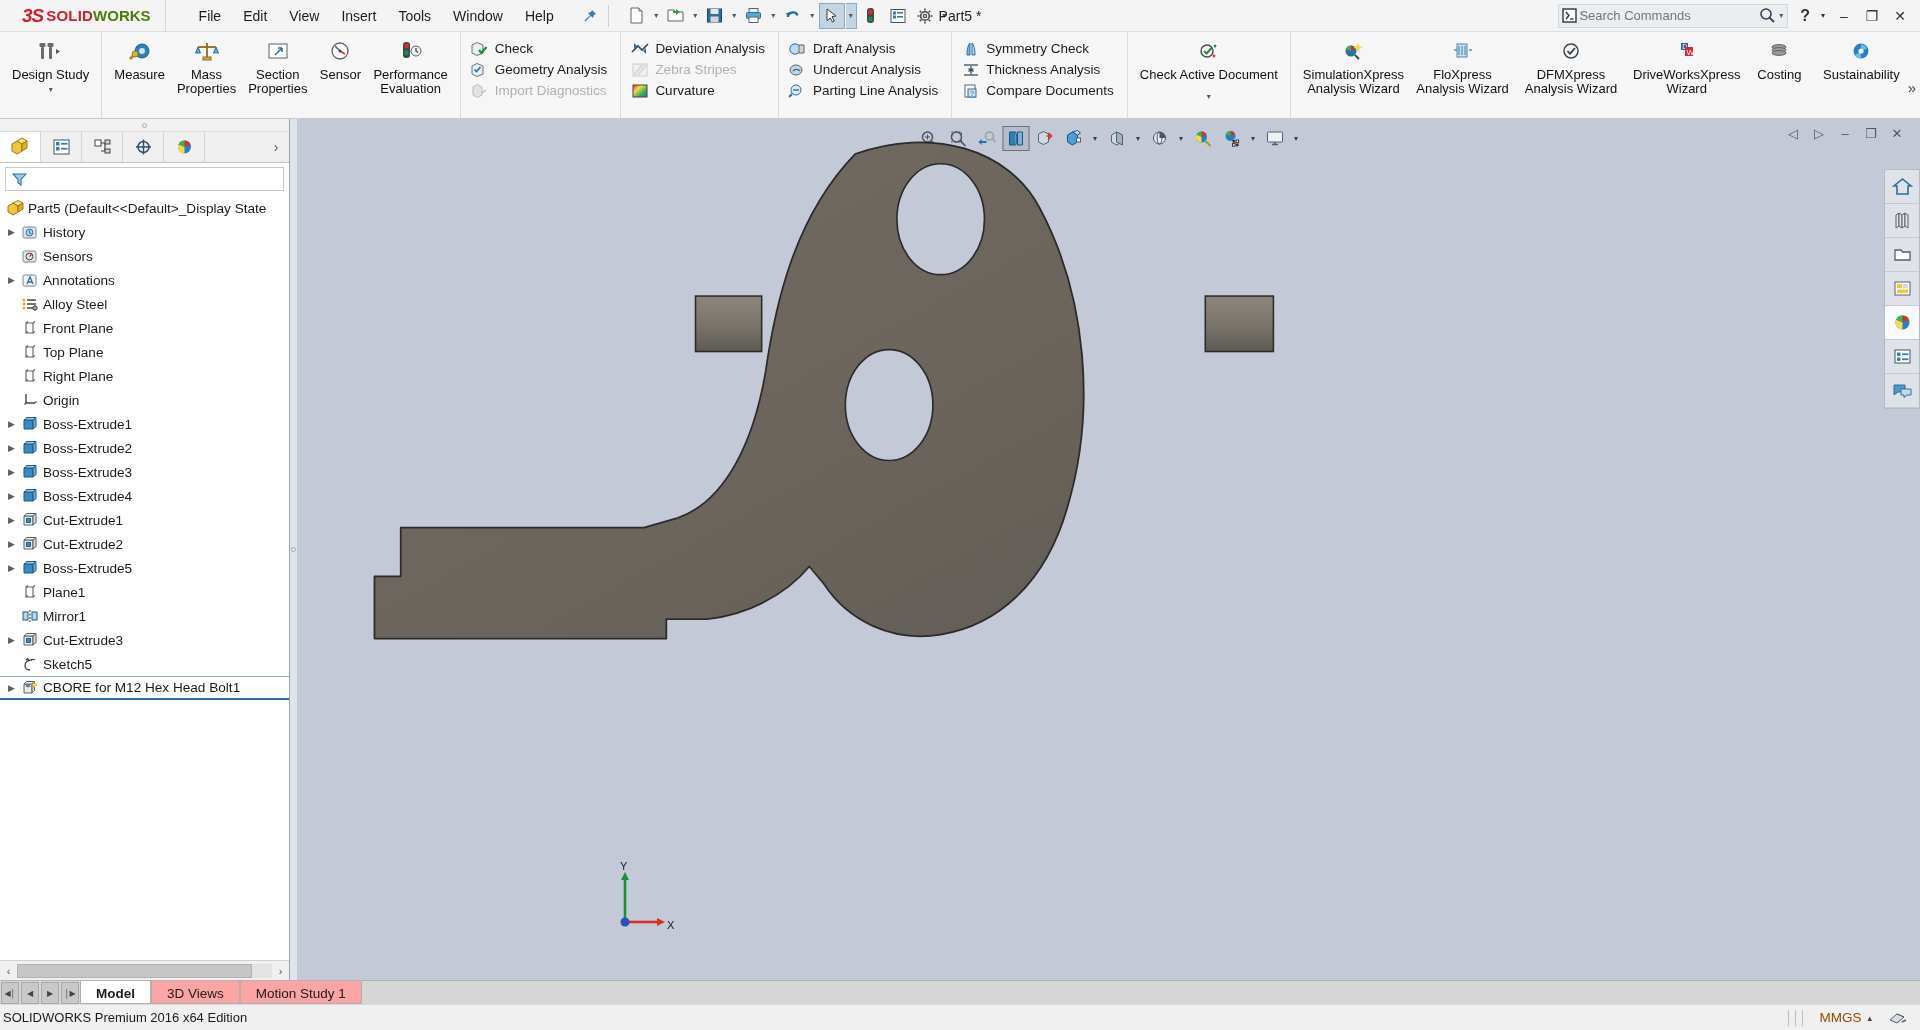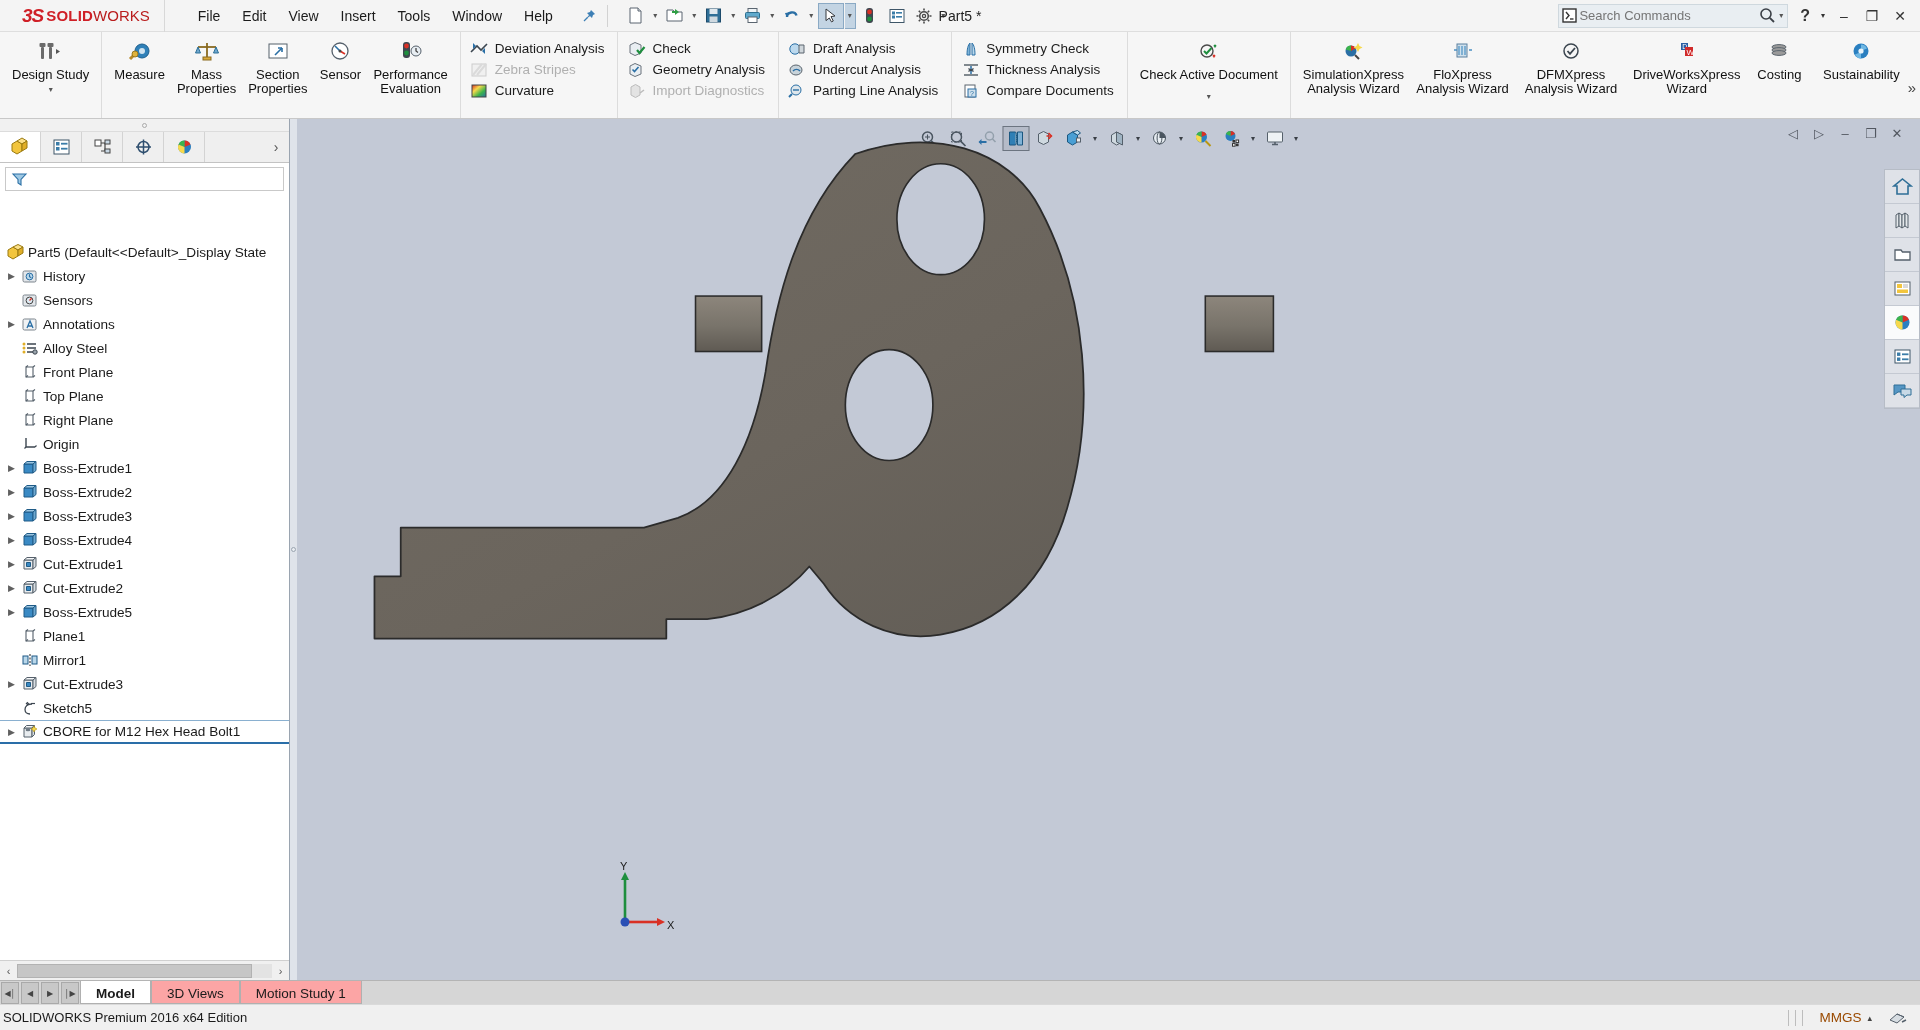--- a/index.html
+++ b/index.html
@@ -14,21 +14,21 @@
   .app { width: 1920px; height: 1030px; position: relative; display: flex; flex-direction: column; }
 
   
   .titlebar {
     height: 32px; background: #f4f4f4; display: flex; align-items: center;
     border-bottom: 1px solid #dedede; position: relative; flex: 0 0 32px;
   }
   .sw-logo { display: flex; align-items: center; padding: 0 14px 0 22px; height: 32px; border-right: 1px solid #d8d8d8; }
   .sw-logo .ds { color: #cf1f26; font-weight: bold; font-size: 19px; font-style: italic; letter-spacing: -1px; }
   .sw-logo .solid { color: #cf1f26; font-weight: bold; font-size: 15px; letter-spacing: .2px; margin-left:3px;}
-  .sw-logo .works { color: #b91c1c; font-weight: normal; font-size: 15px; }
+  .sw-logo .works { color: #4d7c0f; font-weight: bold; font-size: 15px; }
   .menubar { display: flex; align-items: center; margin-left: 22px; }
   .menubar .mi { padding: 5px 11px; font-size: 14px; color: #1b1b1b; cursor: default; }
   .pin-icon { margin-left: 14px; width: 22px; height: 22px; display: flex; align-items: center; justify-content: center; }
   .tb-sep { width: 1px; height: 22px; background: #d2d2d2; margin: 0 7px; }
   .qat { display: flex; align-items: center; margin-left: 8px; gap: 1px; }
   .qat .btn { width: 26px; height: 26px; display: flex; align-items: center; justify-content: center; }
   .qat .arr { width: 11px; height: 26px; display:flex; align-items:center; justify-content:center; color:#555; font-size:8px;}
   .qat .sel { background: #c3d4e3; border: 1px solid #8aa9c4; }
   .doc-title { position: absolute; left: 0; right: 0; text-align: center; font-size: 14px; color: #222; pointer-events: none; }
   .title-right { margin-left: auto; display: flex; align-items: center; padding-right: 6px; }
@@ -76,21 +76,21 @@
 
   
   .leftpanel { width: 290px; background: #fff; display: flex; flex-direction: column; border-right: 1px solid #9aa4b0; position: relative; }
   .grip { height: 13px; background: #f1f1f1; display: flex; align-items: center; justify-content: center; border-bottom: 1px solid #dcdcdc; }
   .grip .dot { width: 5px; height: 5px; border: 1px solid #aaa; border-radius: 50%; }
   .ptabs { height: 31px; background: #efefef; display: flex; align-items: stretch; border-bottom: 1px solid #c3c3c3; }
   .ptab { width: 41px; display: flex; align-items: center; justify-content: center; border-right: 1px solid #d3d3d3; }
   .ptab.active { background: #fff; border-bottom: 1px solid #fff; }
   .ptabs .chev { margin-left: auto; width: 26px; display: flex; align-items: center; justify-content: center; color: #555; font-size: 14px; }
   .filterbar { height: 24px; margin: 4px 5px 2px 5px; border: 1px solid #c9c9c9; background: #fff; display: flex; align-items: center; padding-left: 5px; }
-  .tree { flex: 1; overflow: hidden; padding-top: 3px; font-size: 13.6px; margin-top: 44px; }
+  .tree { flex: 1; overflow: hidden; padding-top: 3px; font-size: 13.6px; }
   .trow { display: flex; align-items: center; height: 24px; padding-left: 4px; white-space: nowrap; }
   .trow .exp { width: 15px; text-align: center; color: #606060; font-size: 9px; flex: 0 0 15px; }
   .trow .ic { width: 22px; display: flex; align-items: center; justify-content: center; flex: 0 0 22px; }
   .trow .tx { margin-left: 2px; }
   .trow.selected { border-top: 1px solid #8ab0d0; border-bottom: 2px solid #2a6ea8; }
   .hscroll { height: 20px; background: #f0f0f0; border-top: 1px solid #d0d0d0; display: flex; align-items: center; }
   .hscroll .ar { width: 17px; text-align: center; color: #555; font-size: 11px; }
   .hscroll .track { flex: 1; height: 14px; background: #e3e3e3; position: relative; }
   .hscroll .thumb { position: absolute; left: 0; top: 0; bottom: 0; width: 235px; background: #c6c6c6; border: 1px solid #b2b2b2; }
   .splitter { width: 7px; background: #dfe3ea; position: relative; display:flex; align-items:center; justify-content:center;}
@@ -335,20 +335,50 @@
         </span>
         <span class="lbl">Performance
 Evaluation</span>
       </div>
     </div>
 
     <div class="rgroup col-list">
       <div class="sm-btn">
         <span class="ic">
           <svg width="18" height="16" viewBox="0 0 18 16">
+              <path d="M2 4l5-2.5L13 4v8l-6 2.5L2 12z" fill="#e9eef2" stroke="#6a737c"></path>
+              <path d="M9 9l2.5 3 5-6" stroke="#1e8e3e" stroke-width="2.2" fill="none"></path>
+            </svg>
+        </span>
+        <span>Check</span>
+      </div>
+      <div class="sm-btn">
+        <span class="ic">
+          <svg width="18" height="16" viewBox="0 0 18 16">
+              <path d="M2 4l5-2.5L13 4v8l-6 2.5L2 12z" fill="#e9eef2" stroke="#6a737c"></path>
+              <path d="M4.5 7.5l2 2 4-4.5" stroke="#2a6fa5" stroke-width="1.6" fill="none"></path>
+            </svg>
+        </span>
+        <span>Geometry Analysis</span>
+      </div>
+      <div class="sm-btn dis">
+        <span class="ic">
+          <svg width="18" height="16" viewBox="0 0 18 16">
+              <path d="M3 4l4.5-2.5L12 4v8l-4.5 2.5L3 12z" fill="#e3e3e3" stroke="#bbb"></path>
+              <path d="M16 7l-4 3" stroke="#bbb" stroke-width="1.5"></path>
+            </svg>
+        </span>
+        <span>Import Diagnostics</span>
+      </div>
+    </div>
+
+    <div class="rgroup col-list">
+      <div class="sm-btn">
+        <span class="ic">
+          <svg width="18" height="16" viewBox="0 0 18 16">
               <path d="M1 11l6-6 4 4 6-6" stroke="#3c4650" stroke-width="1.6" fill="none"></path>
               <path d="M3 2l3 3-3 3z" fill="#2a6fa5"></path>
               <path d="M15 13l-3-3 3-3z" fill="#2a6fa5"></path>
             </svg>
         </span>
         <span>Deviation Analysis</span>
       </div>
       <div class="sm-btn dis">
         <span class="ic">
           <svg width="18" height="16" viewBox="0 0 18 16">
@@ -368,50 +398,20 @@
                   <stop offset="0%" stop-color="#d93025"></stop>
                   <stop offset="33%" stop-color="#f7d94c"></stop>
                   <stop offset="66%" stop-color="#3cb44b"></stop>
                   <stop offset="100%" stop-color="#2a6fa5"></stop>
                 </linearGradient>
               </defs>
               <rect x="2" y="2" width="14" height="12" fill="url(#curv)" stroke="#444"></rect>
             </svg>
         </span>
         <span>Curvature</span>
-      </div>
-    </div>
-
-    <div class="rgroup col-list">
-      <div class="sm-btn">
-        <span class="ic">
-          <svg width="18" height="16" viewBox="0 0 18 16">
-              <path d="M2 4l5-2.5L13 4v8l-6 2.5L2 12z" fill="#e9eef2" stroke="#6a737c"></path>
-              <path d="M9 9l2.5 3 5-6" stroke="#1e8e3e" stroke-width="2.2" fill="none"></path>
-            </svg>
-        </span>
-        <span>Check</span>
-      </div>
-      <div class="sm-btn">
-        <span class="ic">
-          <svg width="18" height="16" viewBox="0 0 18 16">
-              <path d="M2 4l5-2.5L13 4v8l-6 2.5L2 12z" fill="#e9eef2" stroke="#6a737c"></path>
-              <path d="M4.5 7.5l2 2 4-4.5" stroke="#2a6fa5" stroke-width="1.6" fill="none"></path>
-            </svg>
-        </span>
-        <span>Geometry Analysis</span>
-      </div>
-      <div class="sm-btn dis">
-        <span class="ic">
-          <svg width="18" height="16" viewBox="0 0 18 16">
-              <path d="M3 4l4.5-2.5L12 4v8l-4.5 2.5L3 12z" fill="#e3e3e3" stroke="#bbb"></path>
-              <path d="M16 7l-4 3" stroke="#bbb" stroke-width="1.5"></path>
-            </svg>
-        </span>
-        <span>Import Diagnostics</span>
       </div>
     </div>
 
     <div class="rgroup col-list">
       <div class="sm-btn">
         <span class="ic">
           <svg width="18" height="16" viewBox="0 0 18 16">
               <circle cx="7" cy="8" r="5.2" fill="#bcd9ee" stroke="#2a6fa5"></circle>
               <path d="M11 4h5v8h-5z" fill="#cfd6db" stroke="#5b656e"></path>
             </svg>

